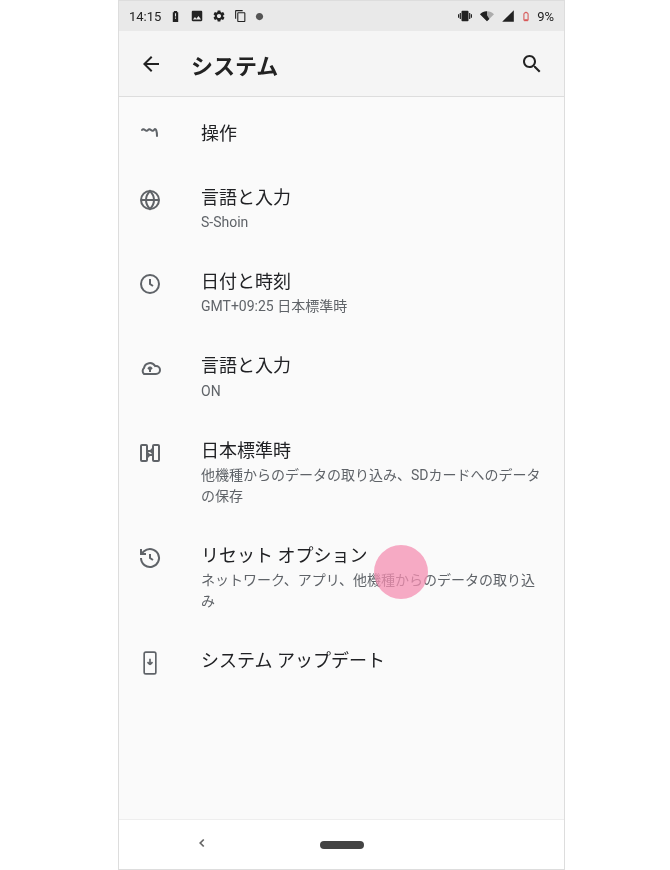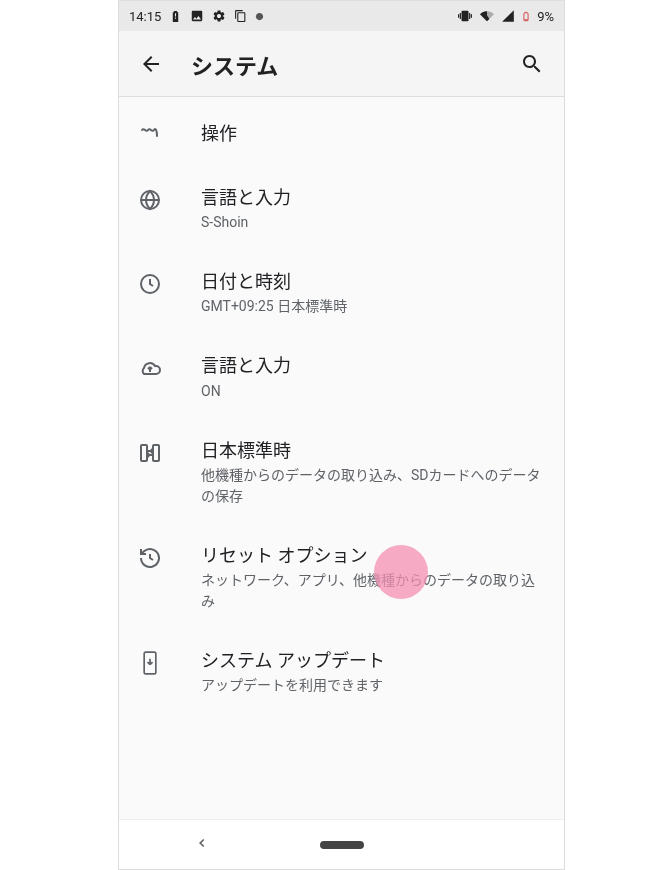--- a/index.html
+++ b/index.html
@@ -310,21 +310,20 @@
 
       <div class="list-item">
         <div class="item-icon">
           <svg width="20" height="26" viewBox="0 0 24 30" fill="none" stroke="#5f6368" stroke-width="2">
               <rect x="5" y="2" width="14" height="26" rx="2"></rect>
               <path d="M12 10v7m0 0l-3-3m3 3l3-3"></path>
             </svg>
         </div>
         <div class="item-text">
           <div class="item-title">システム アップデート</div>
-          <div class="item-sub">アップデートを利用できます</div>
         </div>
       </div>
     </div>
 
     <div class="nav-bar">
       <div class="nav-back">
         <svg width="14" height="14" viewBox="0 0 24 24" fill="none" stroke="#666" stroke-width="3">
             <path d="M15 6l-6 6 6 6"></path>
           </svg>
       </div>

